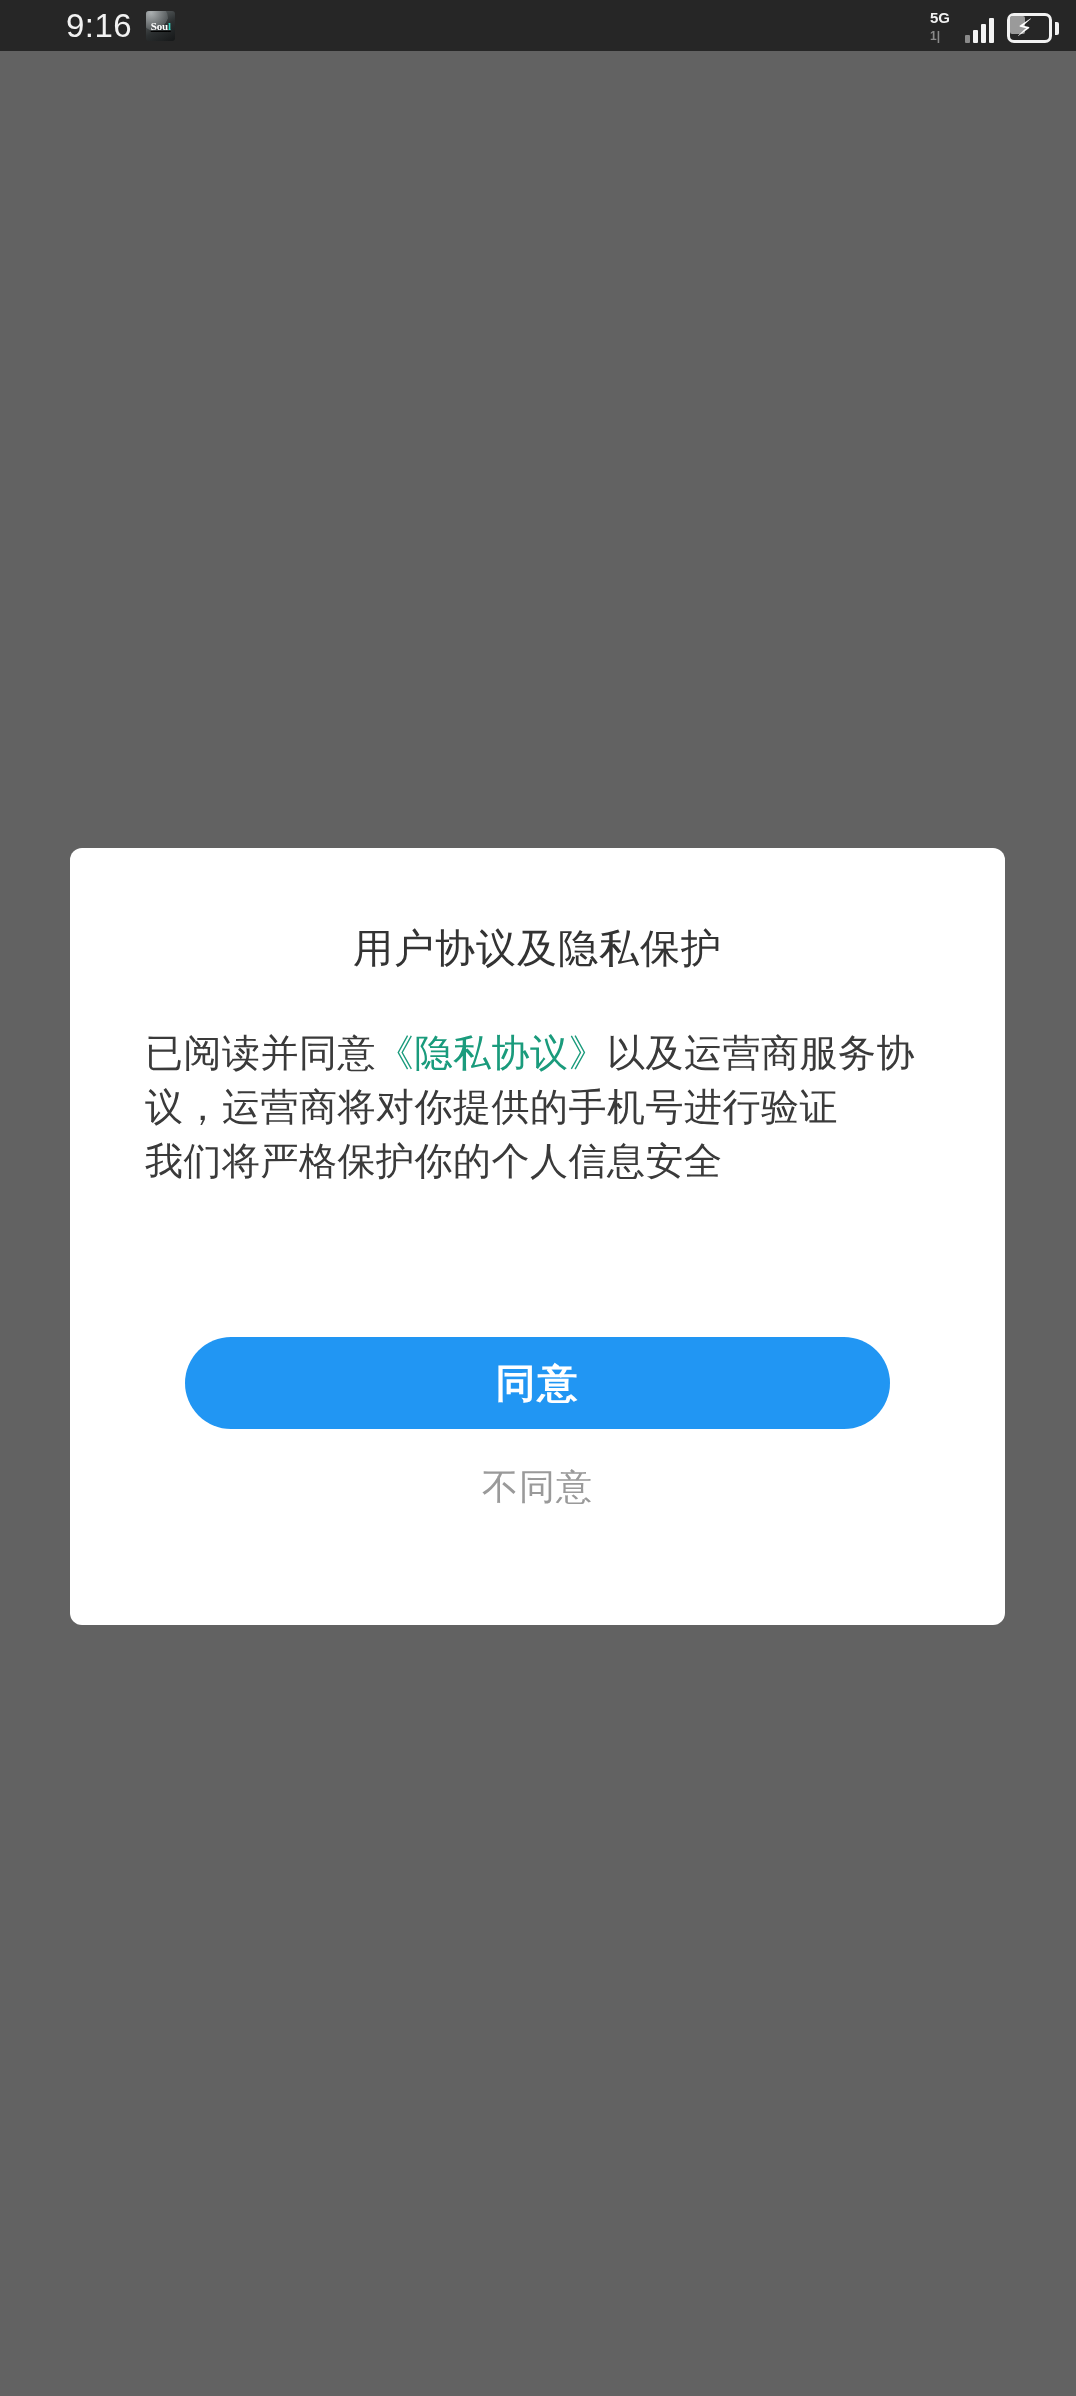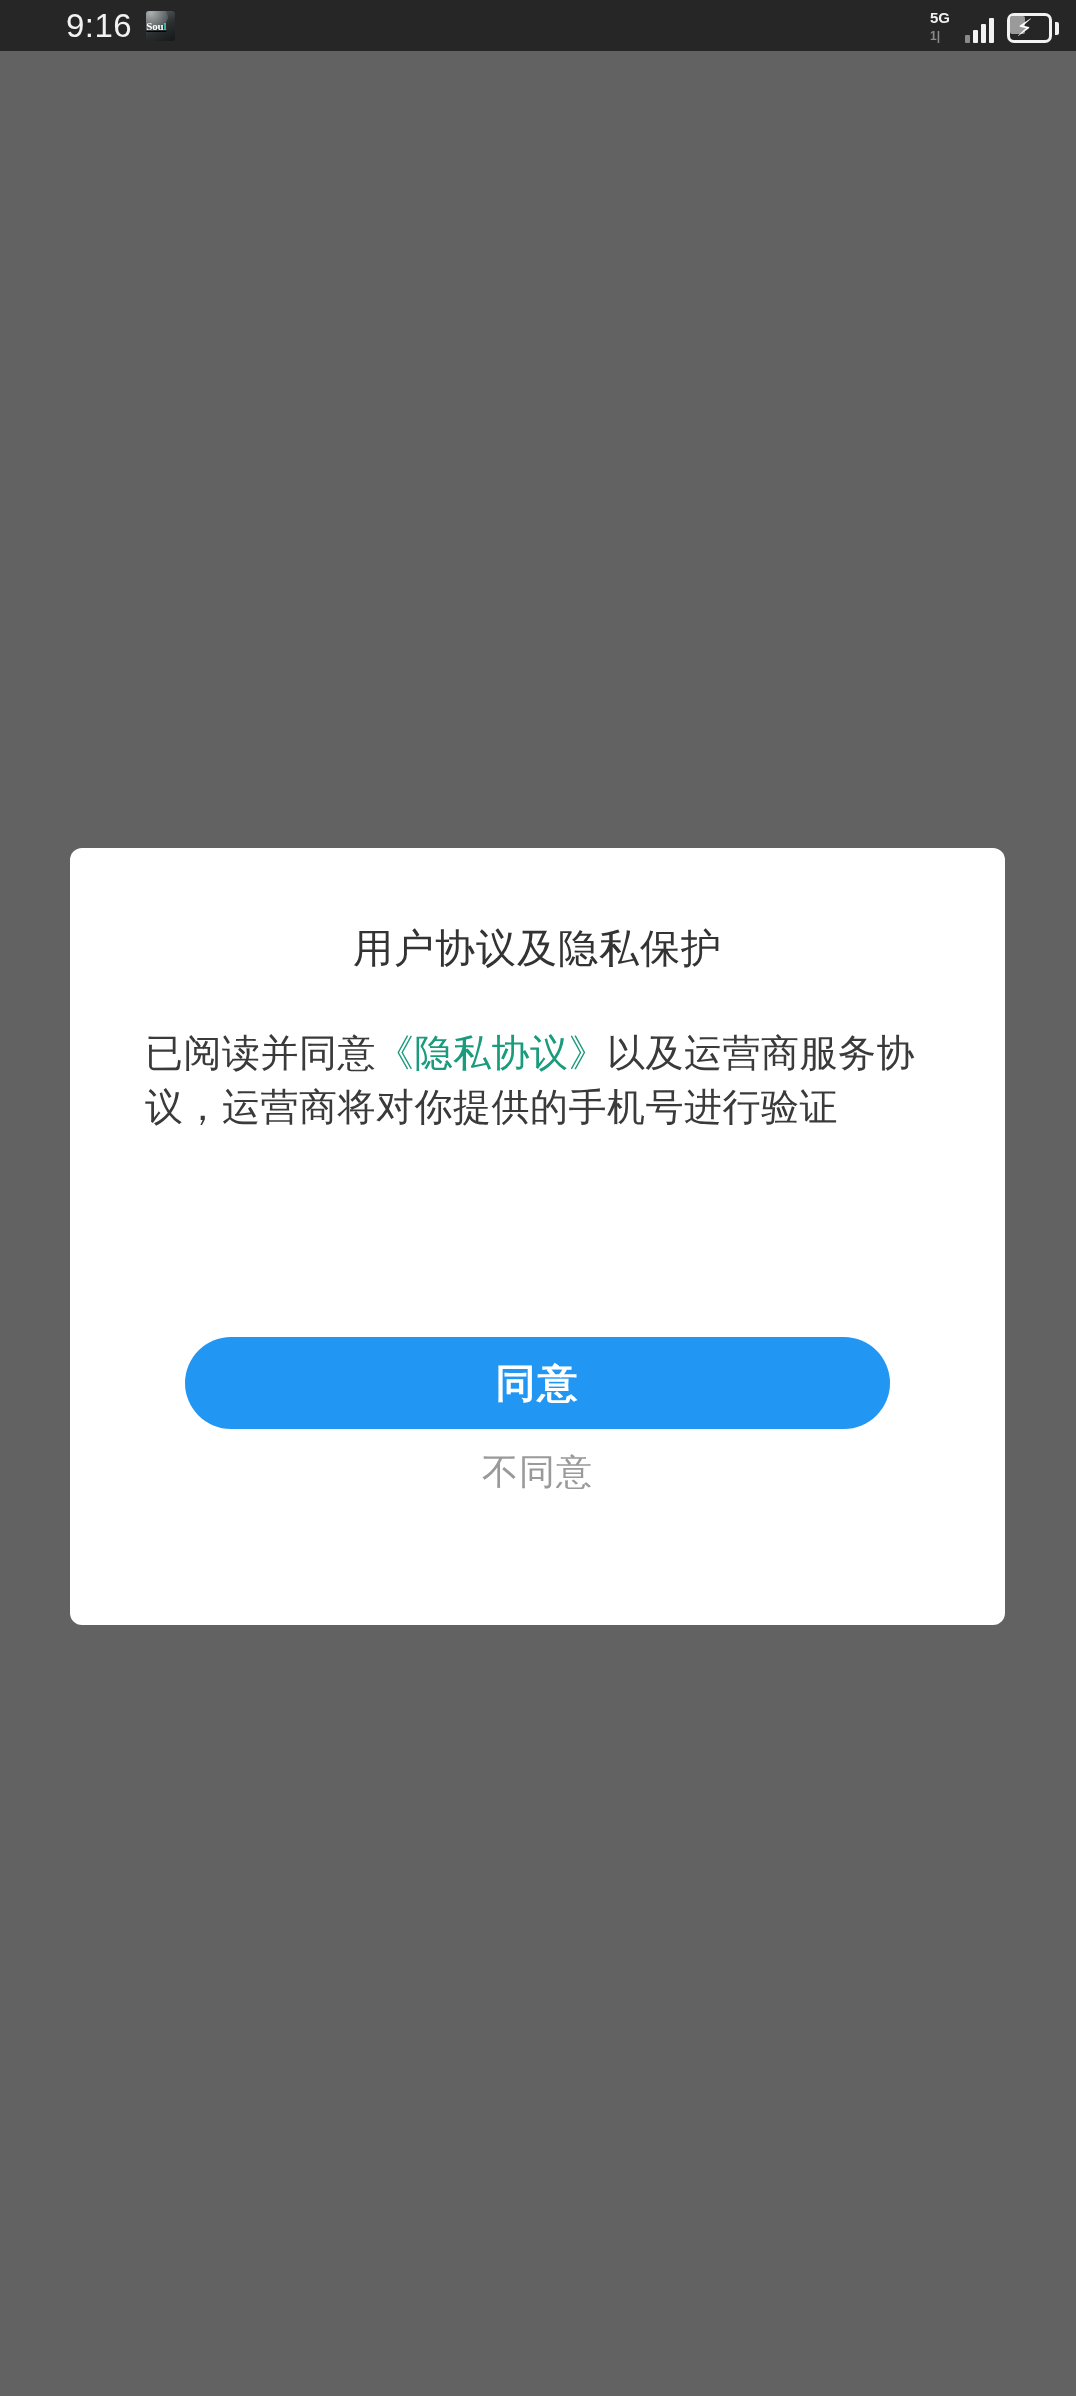--- a/index.html
+++ b/index.html
@@ -20,21 +20,21 @@
   }
   .sb-left { display:flex; align-items:center; gap:14px; }
   .sb-clock {
     color:#f2f2f2; font-size:33px; font-weight:400;
     letter-spacing:0.5px; line-height:1;
   }
   .sb-appicon {
     width:29px; height:30px; border-radius:3px;
     background:linear-gradient(150deg,#6d7274 0%,#2b2f30 55%,#151718 100%);
     position:relative; overflow:hidden;
-    display:flex; align-items:center; justify-content:flex-start;text-decoration:underline;
+    display:flex; align-items:center; justify-content:center;text-decoration:underline;
   }
   .sb-appicon::before{
     content:""; position:absolute; left:-4px; top:-6px;
     width:26px; height:26px; border-radius:50%;
     background:radial-gradient(circle at 35% 30%,#b9bdbe,#5a5f61 70%,transparent 72%);
     opacity:.85;
   }
   .sb-appicon-label{
     position:relative; z-index:2;
     font-size:11px; font-weight:700; color:#ffffff;
@@ -117,21 +117,21 @@
     border-radius:46px;
     color:#ffffff;
     font-size:40px;
     font-weight:700;
     letter-spacing:2px;
     font-family:"Liberation Sans","DejaVu Sans",sans-serif;
     cursor:pointer;
   }
   .disagree-btn {
     position:absolute;
-    left:0; top:600px;
+    left:0; top:615px;
     width:935px;
     text-align:center;
     font-size:36px;
     color:#9a9a9a;
     background:none; border:none;
     font-family:"Liberation Sans","DejaVu Sans",sans-serif;
     cursor:pointer;
     letter-spacing:1px;
   }
 </style>
@@ -165,17 +165,18 @@
     </span>
   </div>
 </div>
 
 <div class="dialog">
 
   <div class="dialog-title">用户协议及隐私保护</div>
 
   <div class="dialog-body">
     <span>已阅读并同意</span><span class="link">《隐私协议》</span><span>以及运营商服务协议，运营商将对你提供的手机号进行验证</span>
+    <span class="para2">我们将严格保护你的个人信息安全</span>
   </div>
 
   <button class="agree-btn">同意</button>
   <button class="disagree-btn">不同意</button>
 </div>
 
 </body></html>

